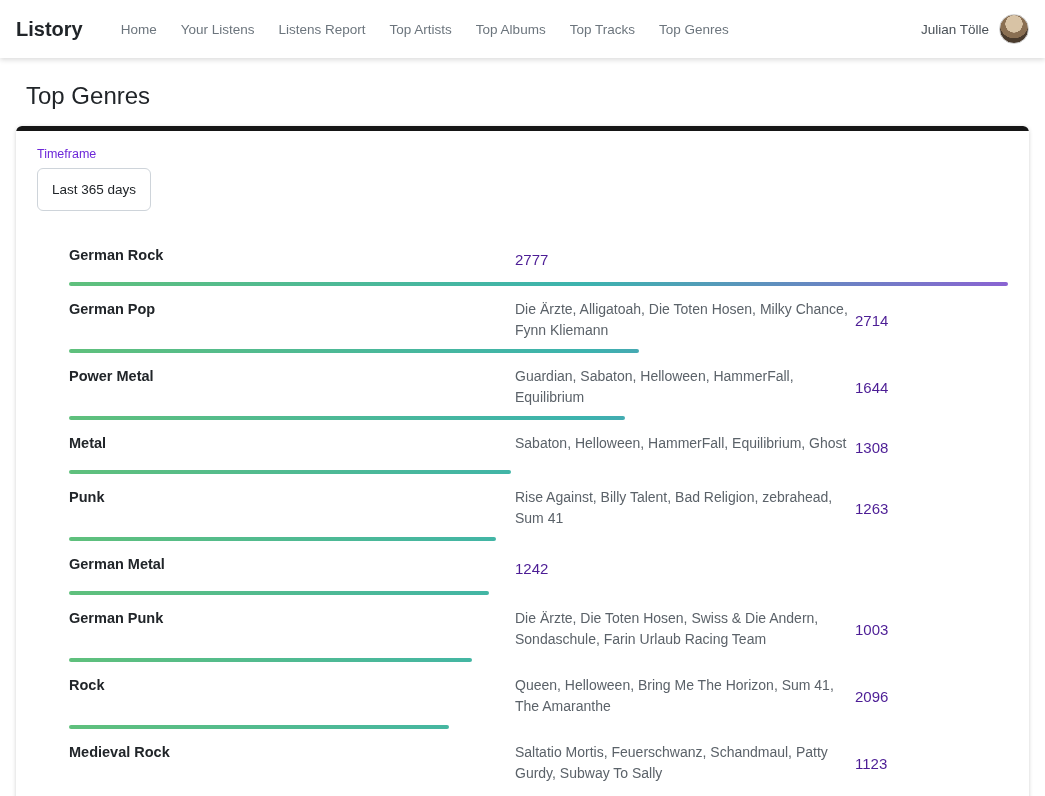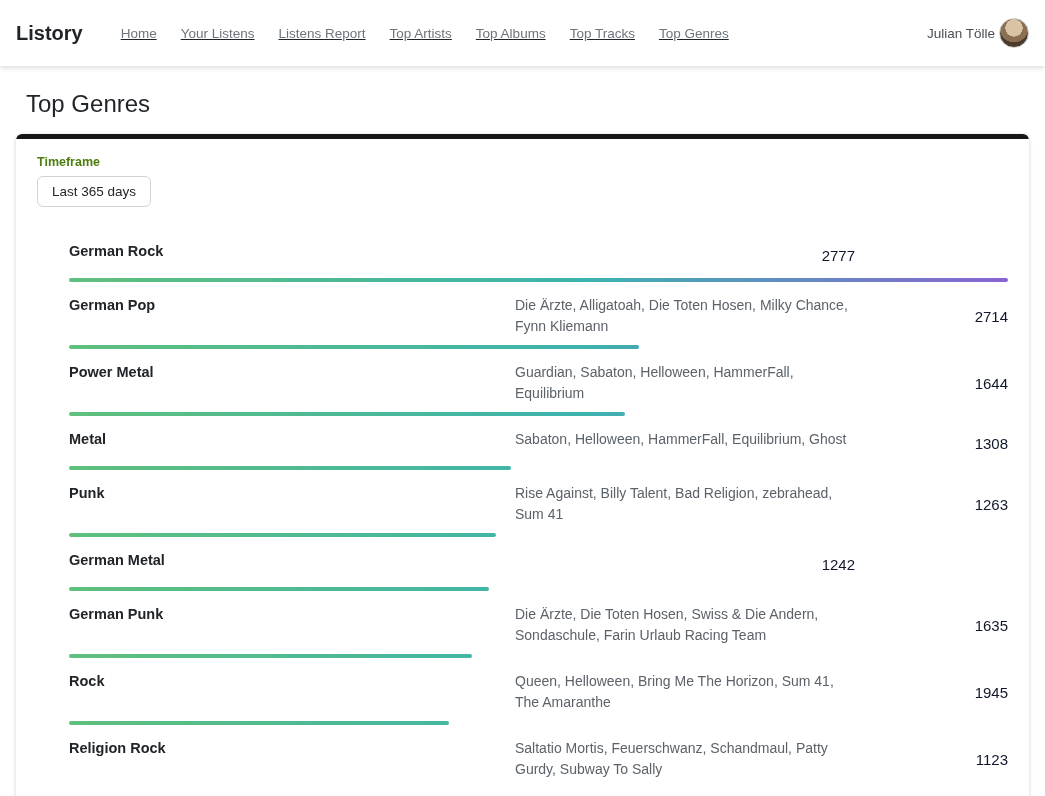--- a/index.html
+++ b/index.html
@@ -5,46 +5,46 @@
   * { margin: 0; padding: 0; box-sizing: border-box; }
   html, body {
     width: 1045px; height: 796px;
     overflow: hidden;
     background: #fff;
     font-family: "Liberation Sans", "DejaVu Sans", sans-serif;
     color: #212529;
   }
   
   .navbar {
-    height: 66px;
+    height: 58px;
     display: flex;
     align-items: center;
     padding: 0 16px;
     background: #fff;
     box-shadow: 0 2px 5px rgba(0,0,0,.14);
     position: relative;
     z-index: 5;
   }
   .brand {
     font-size: 20px;
     font-weight: 700;
     color: #212529;
     margin-right: 30px;
     cursor: pointer;
   }
-  .nav-items { display: flex; list-style: none; align-items: center; text-decoration: underline; }
+  .nav-items { display: flex; list-style: none; align-items: center; }
   .nav-item {
     font-size: 13.5px;
     color: #6c757d;
     padding: 8px 8px;
     margin-right: 8px;
     cursor: pointer;
     white-space: nowrap;
   }
-  .nav-right { margin-left: auto; display: flex; align-items: center; gap: 4px; }
+  .nav-right { margin-left: auto; display: flex; align-items: center; gap: 10px; }
   .user-name { font-size: 13.5px; color: #495057; cursor: pointer; }
   .avatar {
     width: 30px; height: 30px;
     border-radius: 50%;
     background: radial-gradient(circle at 50% 32%, #d8c3a5 0 36%, #8a6f52 37% 60%, #4a3b2d 61%);
     border: 1px solid #d0d0d0;
     cursor: pointer;
     flex: 0 0 auto;
   }
   
@@ -61,32 +61,31 @@
     overflow: hidden;
   }
   .card-accent-bar {
     height: 5px;
     background: #161616;
     border-radius: 6px 6px 0 0;
   }
   .card-body { padding: 16px 21px 8px 21px; }
   .filter-label {
     font-size: 12.5px;
-    color: #4d7c0f;
+    color: #6d28d9;
     margin-bottom: 7px;
-    font-weight: bold;
   }
   .timeframe-btn {
     font-family: inherit;
     font-size: 13.5px;
     color: #212529;
     background: #fff;
     border: 1px solid #ced4da;
     border-radius: 6px;
-    padding: 7px 14px;
+    padding: 13px 14px;
     cursor: pointer;
   }
   
   .genre-table { margin-top: 26px; }
   .genre-row {
     position: relative;
     display: grid;
     grid-template-columns: 446px 340px 1fr;
     align-items: start;
     padding: 8px 0 17px 0;
@@ -98,22 +97,21 @@
     font-weight: 700;
     padding-top: 2px;
   }
   .genre-artists {
     font-size: 14px;
     color: #5b6269;
     line-height: 21px;
   }
   .genre-count {
     font-size: 15px;
-    color: #0f172a;
-    text-align: right;
+    color: #4c1d95;
     align-self: center;
   }
   .bar-track {
     position: absolute;
     left: 0; right: 0; bottom: 5px;
     height: 4px;
   }
   .bar-fill {
     height: 4px;
     border-radius: 2px;
@@ -203,37 +201,37 @@
     <div class="genre-name">German Metal</div>
     <div class="genre-count">1242</div>
     <div class="bar-track">
       <div class="bar-fill" style="width: 44.7245%; background-size: 223.591% 100%;"></div>
     </div>
   </div>
 
   <div class="genre-row">
     <div class="genre-name">German Punk</div>
     <div class="genre-artists">Die Ärzte, Die Toten Hosen, Swiss &amp; Die Andern, Sondaschule, Farin Urlaub Racing Team</div>
-    <div class="genre-count">1635</div>
+    <div class="genre-count">1003</div>
     <div class="bar-track">
       <div class="bar-fill" style="width: 42.888%; background-size: 233.165% 100%;"></div>
     </div>
   </div>
 
   <div class="genre-row">
     <div class="genre-name">Rock</div>
     <div class="genre-artists">Queen, Helloween, Bring Me The Horizon, Sum 41, The Amaranthe</div>
-    <div class="genre-count">1945</div>
+    <div class="genre-count">2096</div>
     <div class="bar-track">
       <div class="bar-fill" style="width: 40.5113%; background-size: 246.844% 100%;"></div>
     </div>
   </div>
 
   <div class="genre-row">
-    <div class="genre-name">Religion Rock</div>
+    <div class="genre-name">Medieval Rock</div>
     <div class="genre-artists">Saltatio Mortis, Feuerschwanz, Schandmaul, Patty Gurdy, Subway To Sally</div>
     <div class="genre-count">1123</div>
 
   </div>
 
 </div>
   </div>
 </div>
 
 </body></html>

